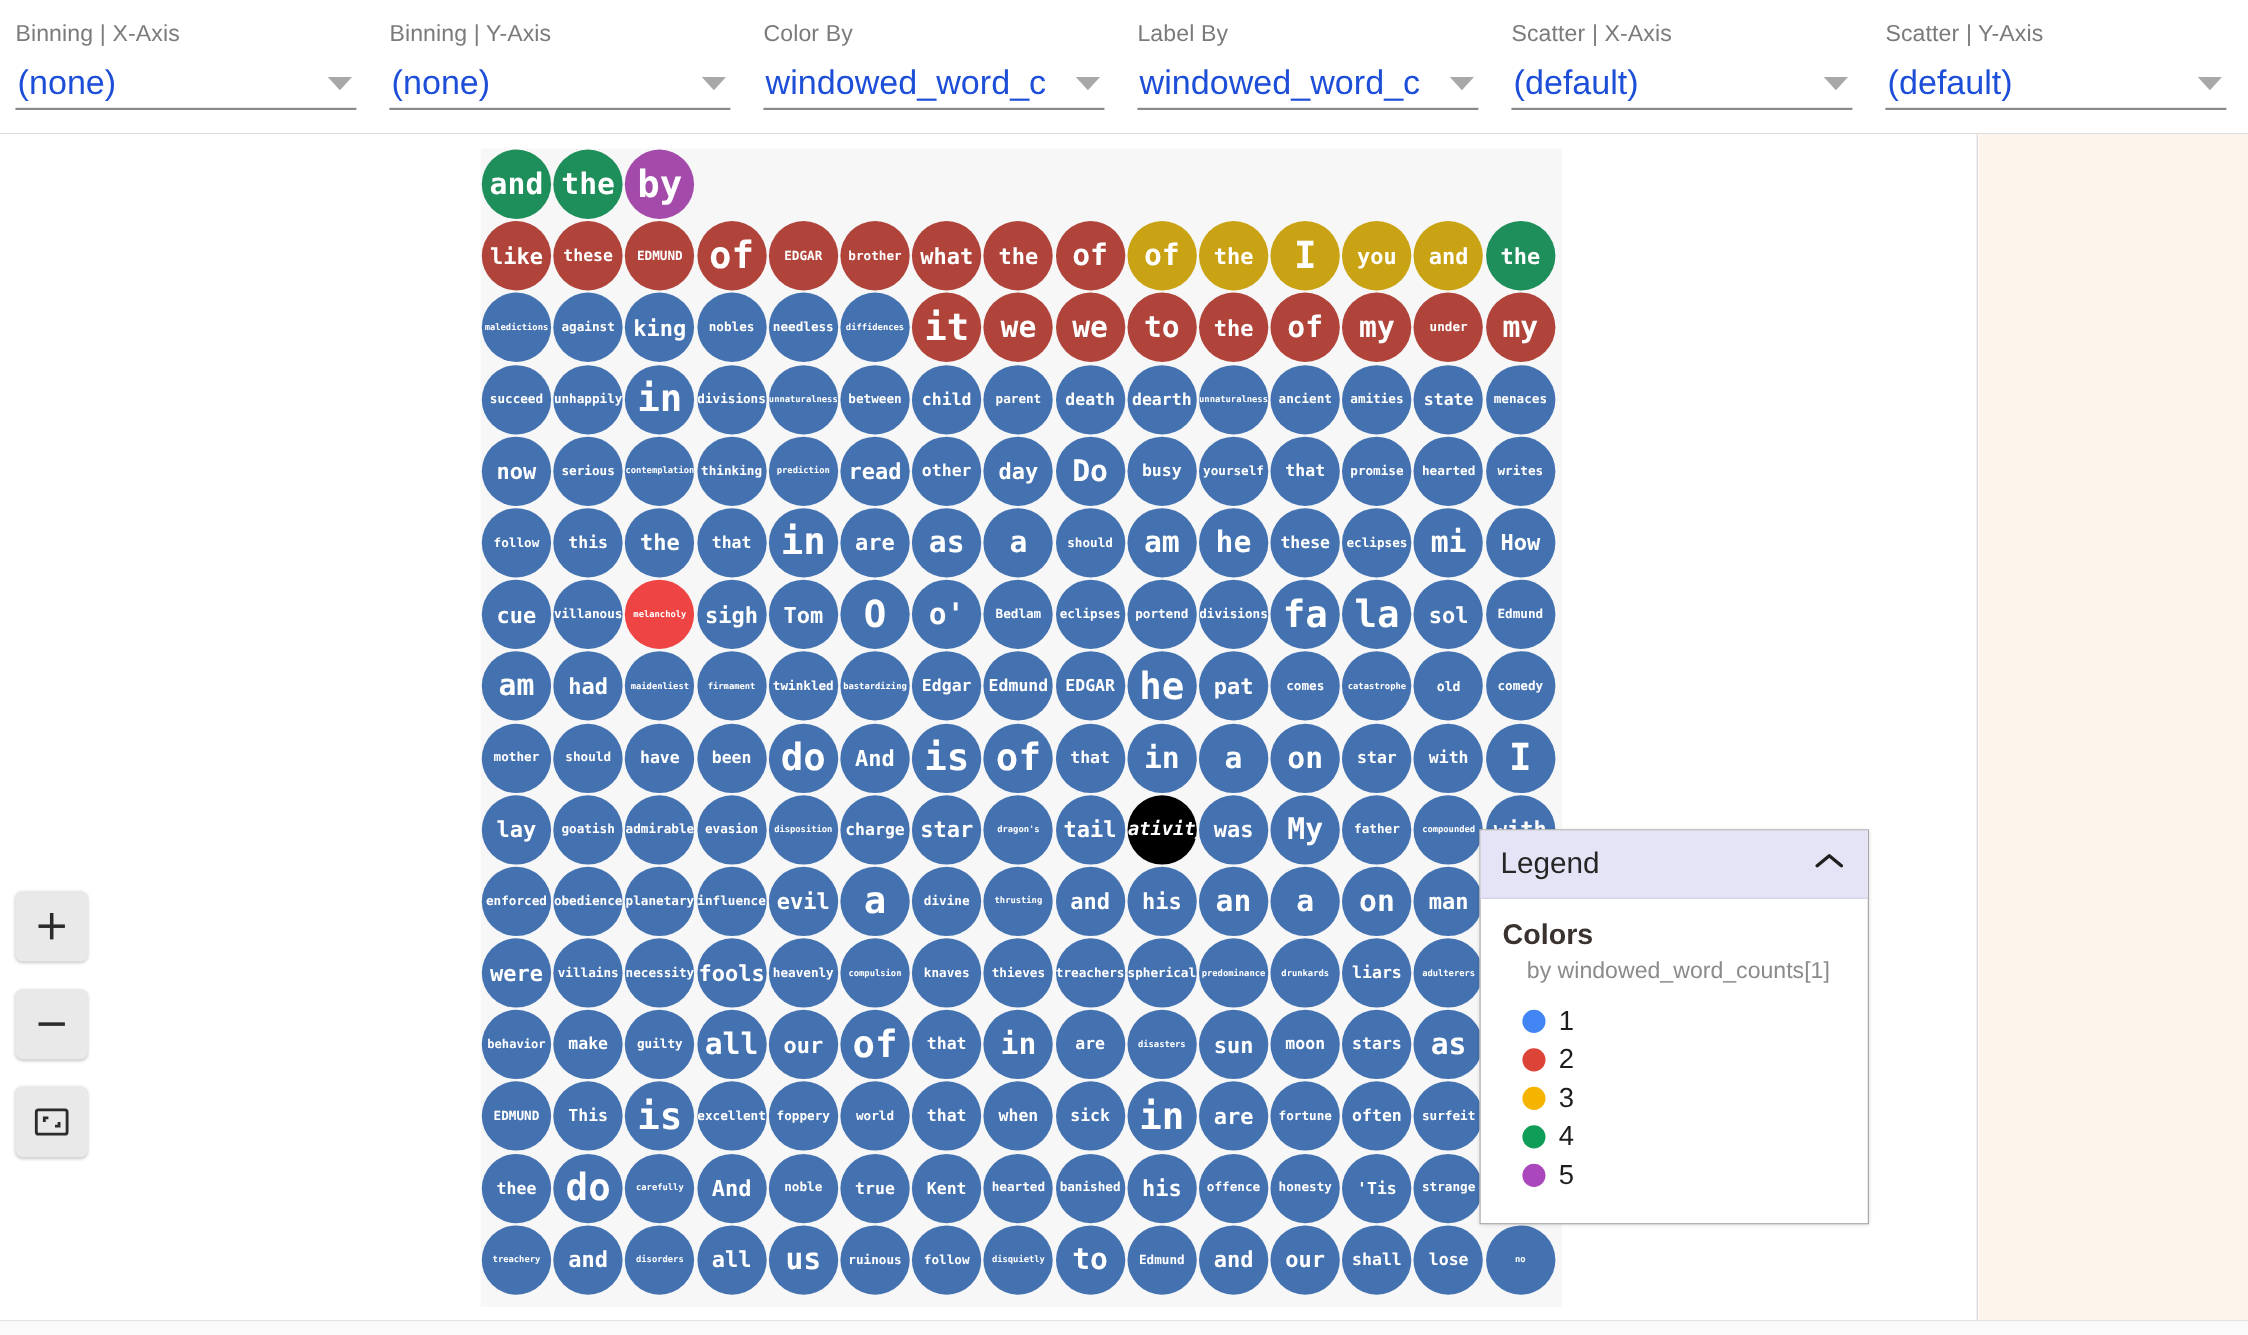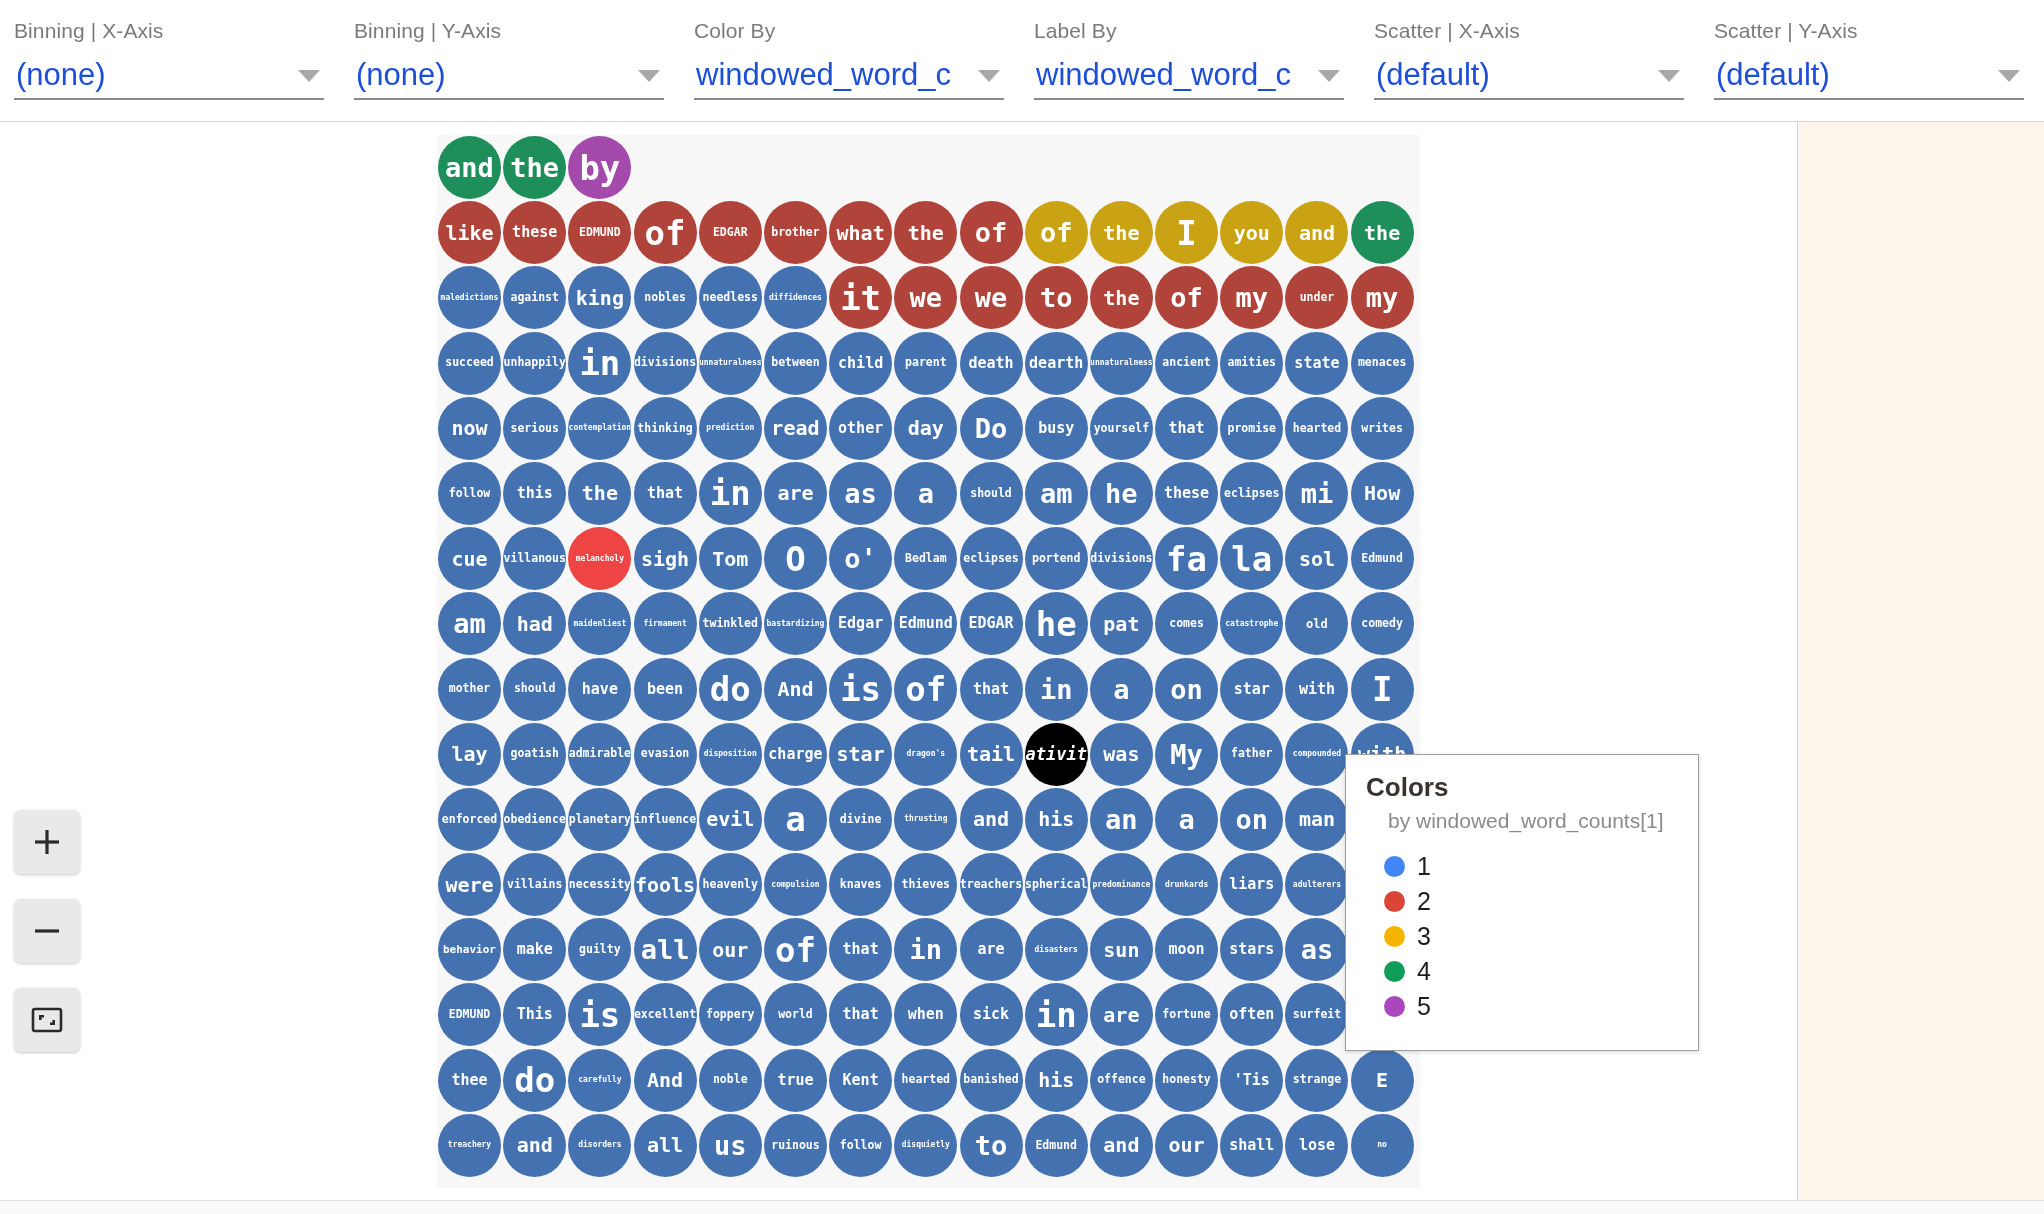--- a/index.html
+++ b/index.html
@@ -1027,20 +1027,28 @@
           <rect x="2" y="2" width="28" height="22" rx="2" fill="none" stroke="#2b2b2b" stroke-width="2.6"></rect>
           <path d="M8 8 h5 v2.6 h-2.4 v2.4 H8 Z" fill="#2b2b2b"></path>
           <path d="M24 18 h-5 v-2.6 h2.4 v-2.4 H24 Z" fill="#2b2b2b"></path>
         </svg>
       </span>
     </div>
 
   </div>
 
   <div class="legend">
+    <div class="legend-header">
+      <span class="legend-title">Legend</span>
+      <span>
+        <svg width="26" height="16" viewBox="0 0 26 16">
+          <path d="M2 12 L13 3 L24 12" fill="none" stroke="#202020" stroke-width="3.1" stroke-linecap="round" stroke-linejoin="round"></path>
+        </svg>
+      </span>
+    </div>
     <div class="legend-body">
       <div class="legend-section-title">Colors</div>
       <div class="legend-subtitle">by windowed_word_counts[1]</div>
       <div class="legend-items" id="legend-items">
           <div class="legend-item">
             <span class="legend-swatch" style="background: rgb(66, 133, 244);"></span>
             <span class="legend-item-label">1</span>
           </div>
           <div class="legend-item">
             <span class="legend-swatch" style="background: rgb(219, 68, 55);"></span>

